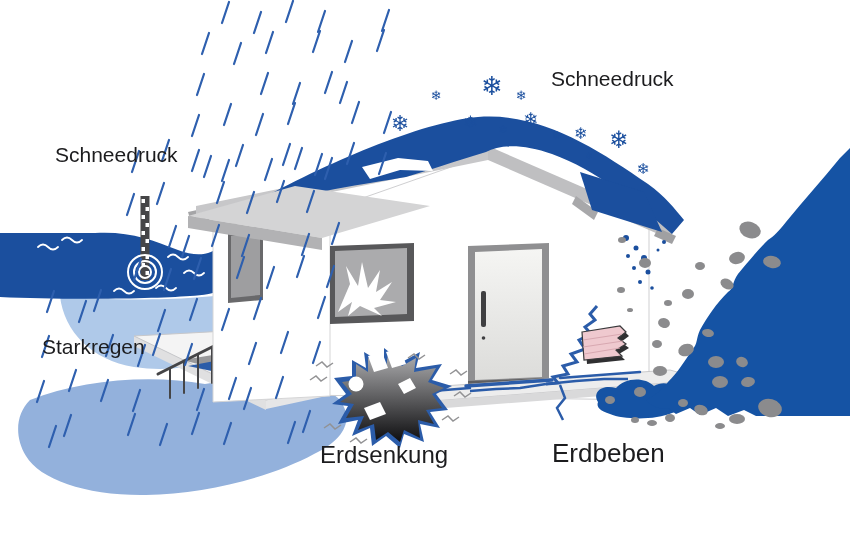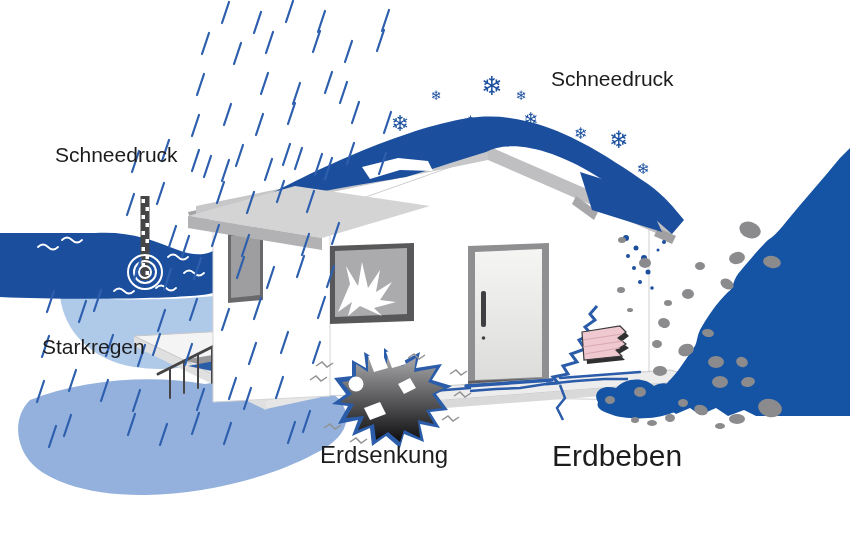--- a/index.html
+++ b/index.html
@@ -6,21 +6,21 @@
   .stage{position:relative;width:850px;height:550px;background:#ffffff;overflow:hidden;
          font-family:"Liberation Sans",sans-serif;}
   .stage svg{position:absolute;left:0;top:0;}
   .hazard-label{position:absolute;color:#1c1c1e;font-size:21px;line-height:1.05;
                 font-family:"Liberation Sans",sans-serif;white-space:nowrap;}
   .lbl-hochwasser{left:55px;top:144px;}
   .lbl-starkregen{left:42px;top:336px;text-align:center;}
   .lbl-schneedruck{left:551px;top:68px;}
   .lbl-lawinen{left:683px;top:158px;}
   .lbl-erdsenkung{left:320px;top:442px;font-size:24px;}
-  .lbl-erdbeben{left:552px;top:440px;font-size:30px;}
+  .lbl-erdbeben{left:552px;top:440px;font-size:26px;}
 </style>
 </head>
 <body>
 
 <div class="stage">
 <svg width="850" height="550" viewBox="0 0 850 550">
   <defs>
     <linearGradient id="pitgrad" x1="0" y1="0" x2="0" y2="1">
       <stop offset="0" stop-color="#ADADAF"></stop>
           <stop offset="1" stop-color="#0D0D0F"></stop>

